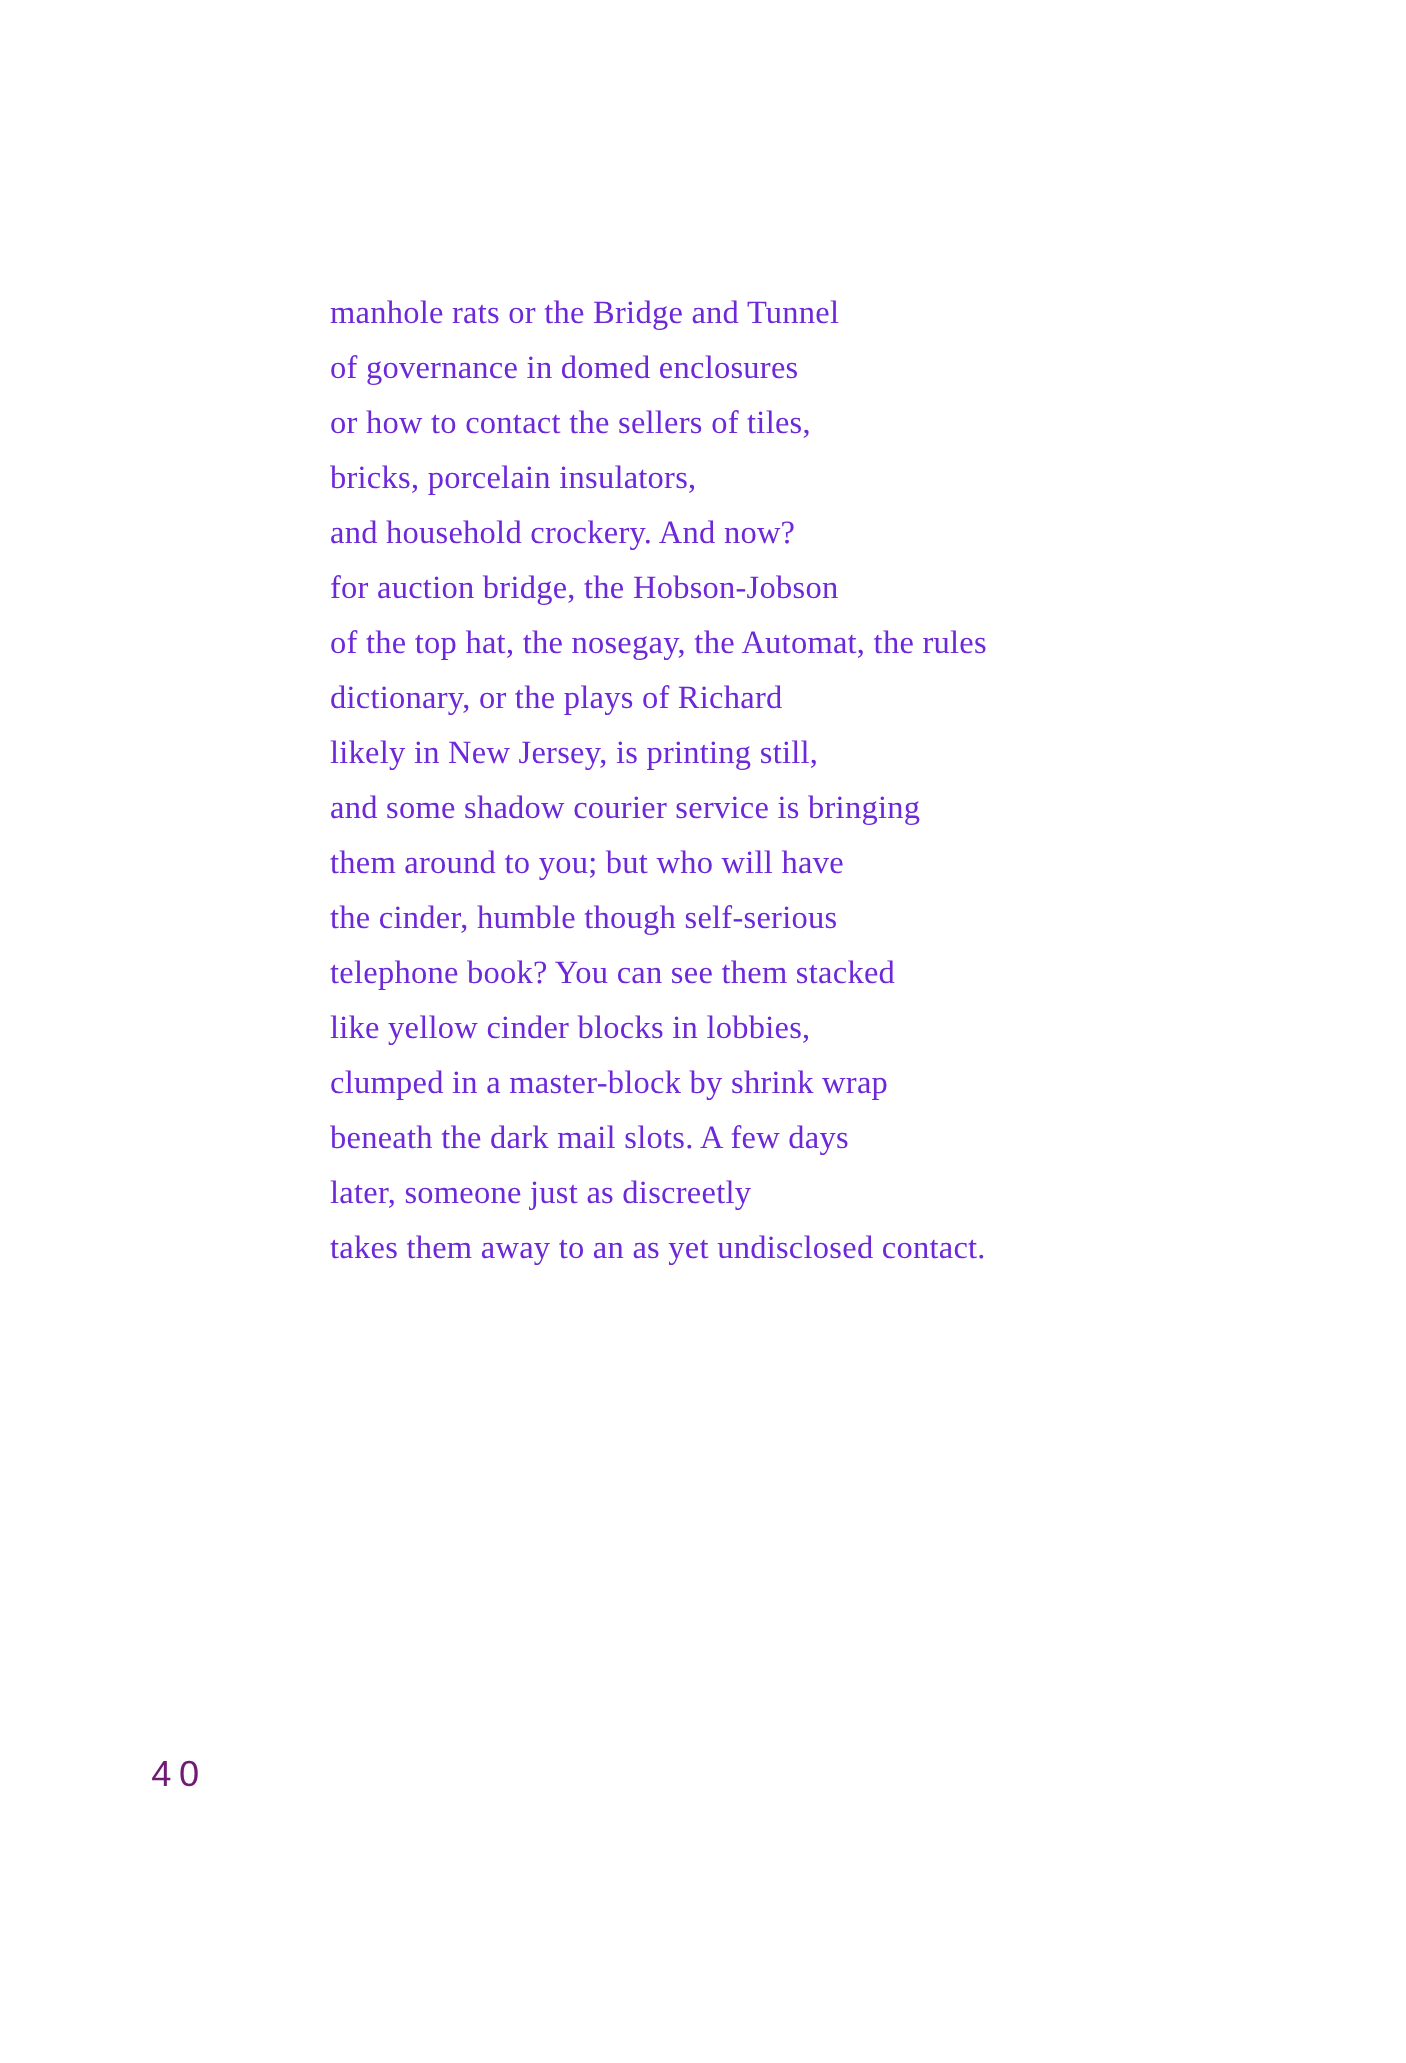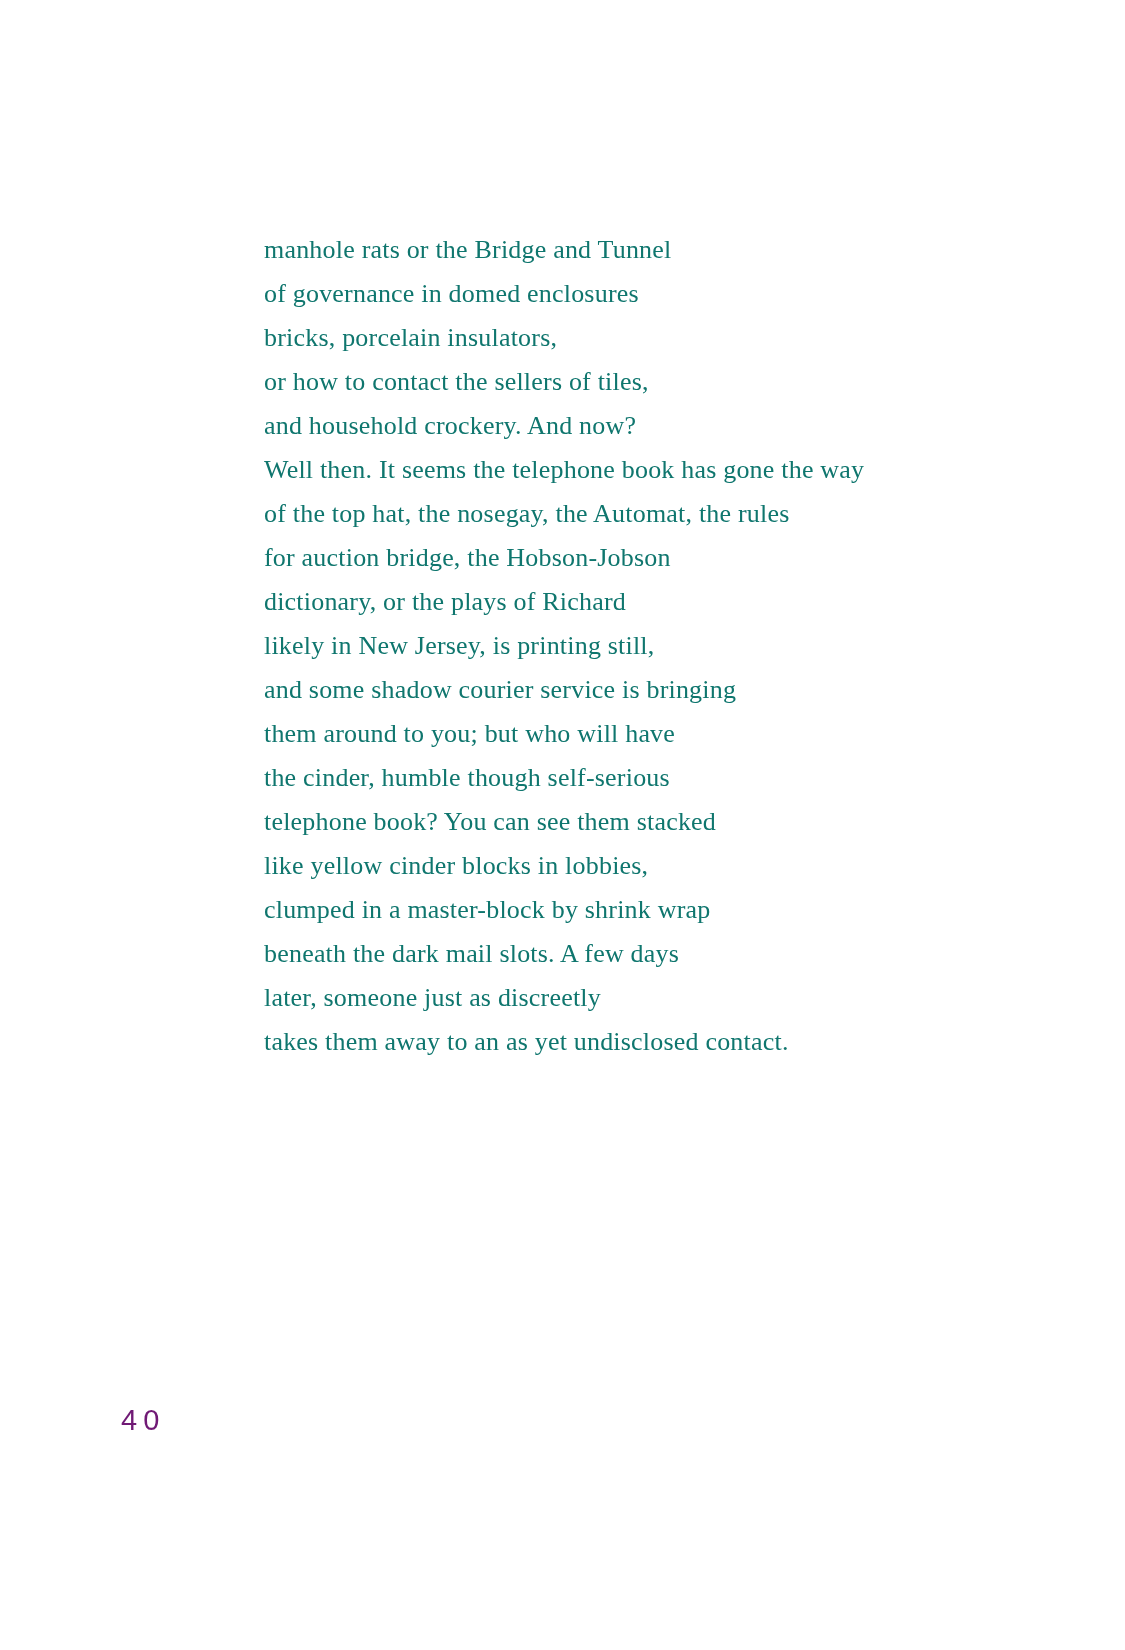--- a/index.html
+++ b/index.html
@@ -16,21 +16,21 @@
     font-family: "Liberation Serif", serif;
   }
   .poem {
     position: absolute;
     left: 264px;
     top: 228px;
     width: 720px;
     font-family: "Liberation Serif", serif;
     font-size: 26px;
     line-height: 44px;
-    color: #0f766e;
+    color: #6d28d9;
     font-weight: 400;
     letter-spacing: 0.2px;
   }
   .poem-line {
     white-space: nowrap;
   }
   .page-number {
     position: absolute;
     left: 121px;
     top: 1404px;
@@ -42,26 +42,25 @@
   }
 </style>
 </head>
 <body>
 
 <div class="page">
 
   <div class="poem">
     <div class="poem-line">manhole rats or the Bridge and Tunnel</div>
     <div class="poem-line">of governance in domed enclosures</div>
+    <div class="poem-line">or how to contact the sellers of tiles,</div>
     <div class="poem-line">bricks, porcelain insulators,</div>
-    <div class="poem-line">or how to contact the sellers of tiles,</div>
     <div class="poem-line">and household crockery. And now?</div>
-    <div class="poem-line">Well then. It seems the telephone book has gone the way</div>
+    <div class="poem-line">for auction bridge, the Hobson-Jobson</div>
     <div class="poem-line">of the top hat, the nosegay, the Automat, the rules</div>
-    <div class="poem-line">for auction bridge, the Hobson-Jobson</div>
     <div class="poem-line">dictionary, or the plays of Richard</div>
     <div class="poem-line">likely in New Jersey, is printing still,</div>
     <div class="poem-line">and some shadow courier service is bringing</div>
     <div class="poem-line">them around to you; but who will have</div>
     <div class="poem-line">the cinder, humble though self-serious</div>
     <div class="poem-line">telephone book? You can see them stacked</div>
     <div class="poem-line">like yellow cinder blocks in lobbies,</div>
     <div class="poem-line">clumped in a master-block by shrink wrap</div>
     <div class="poem-line">beneath the dark mail slots. A few days</div>
     <div class="poem-line">later, someone just as discreetly</div>

